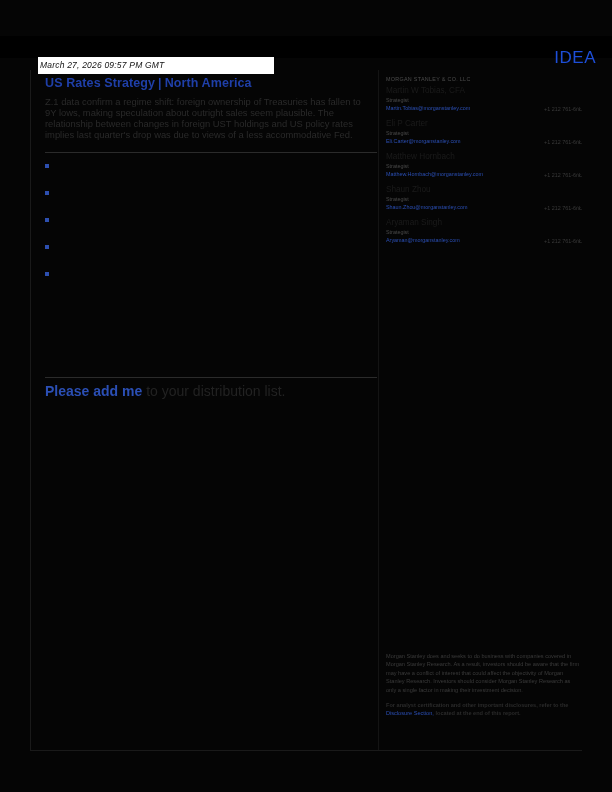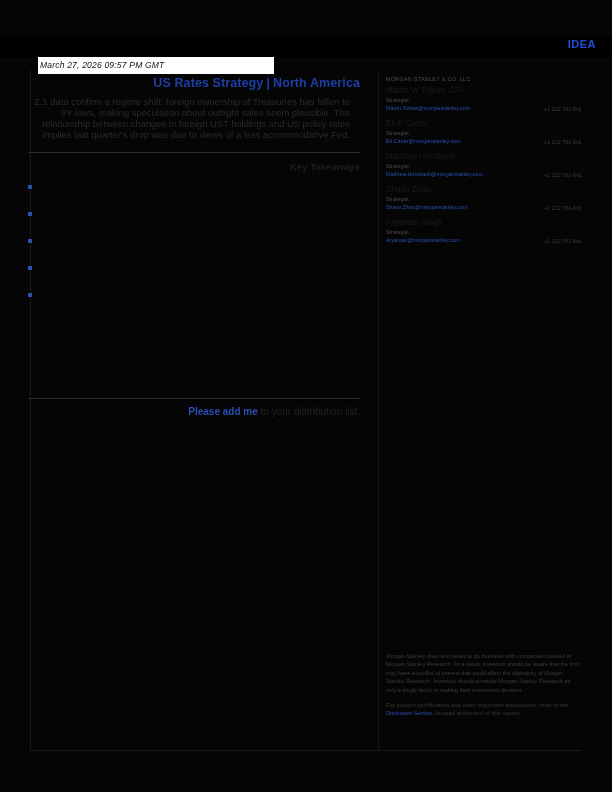--- a/index.html
+++ b/index.html
@@ -29,23 +29,23 @@
   .brand-bar {
     position: absolute;
     left: 0; top: 36px;
     width: 612px;
     height: 22px;
     background: #000000;
   }
   .brand-word {
     position: absolute;
     right: 16px;
-    top: 38px;
-    font-size: 11px;
-    font-weight: bold;
+    top: 48px;
+    font-size: 17px;
+    font-weight: normal;
     letter-spacing: 0.5px;
     color: #1d4ed8;
   }
 
   
   .date-strip {
     position: absolute;
     left: 38px;
     top: 57px;
     width: 236px;
@@ -58,24 +58,23 @@
     top: 60px;
     font-size: 8.5px;
     font-style: italic;
     color: #111111;
     letter-spacing: 0.2px;
   }
 
   
   .left-col {
     position: absolute;
-    left: 28px;
+    left: 45px;
     top: 76px;
     width: 332px;
-    text-align: right;
   }
 
   .kicker {
     font-size: 12.5px;
     font-weight: bold;
     color: #1f3fa8;
     letter-spacing: 0.1px;
     margin: 0 0 6px 0;
     line-height: 14px;
   }
@@ -140,21 +139,21 @@
   }
 
   .rule-2 {
     width: 332px;
     height: 1px;
     background: #2b2b2b;
     margin: 100px 0 7px 0;
   }
 
   .dist-line {
-    font-size: 10px;
+    font-size: 14px;
     color: #222222;
     line-height: 12px;
   }
   .dist-line a {
     color: #2b4fb5;
     text-decoration: none;
     font-weight: bold;
   }
 
   
@@ -252,21 +251,20 @@
 
     <div class="kicker">
       <span>US Rates Strategy</span><span class="sep">|</span><span>North America</span>
     </div>
 
 
     <p class="summary">Z.1 data confirm a regime shift: foreign ownership of Treasuries has fallen to 9Y lows, making speculation about outright sales seem plausible. The relationship between changes in foreign UST holdings and US policy rates implies last quarter's drop was due to views of a less accommodative Fed.</p>
 
     <div class="rule"></div>
 
-    <div class="takeaways-title">Key Takeaways</div>
 
     <ul class="bullets">
       <li><span class="sq"></span><span></span></li>
       <li><span class="sq"></span><span></span></li>
       <li><span class="sq"></span><span></span></li>
       <li><span class="sq"></span><span></span></li>
       <li><span class="sq"></span><span></span></li>
     </ul>
 
     <div class="rule-2"></div>

